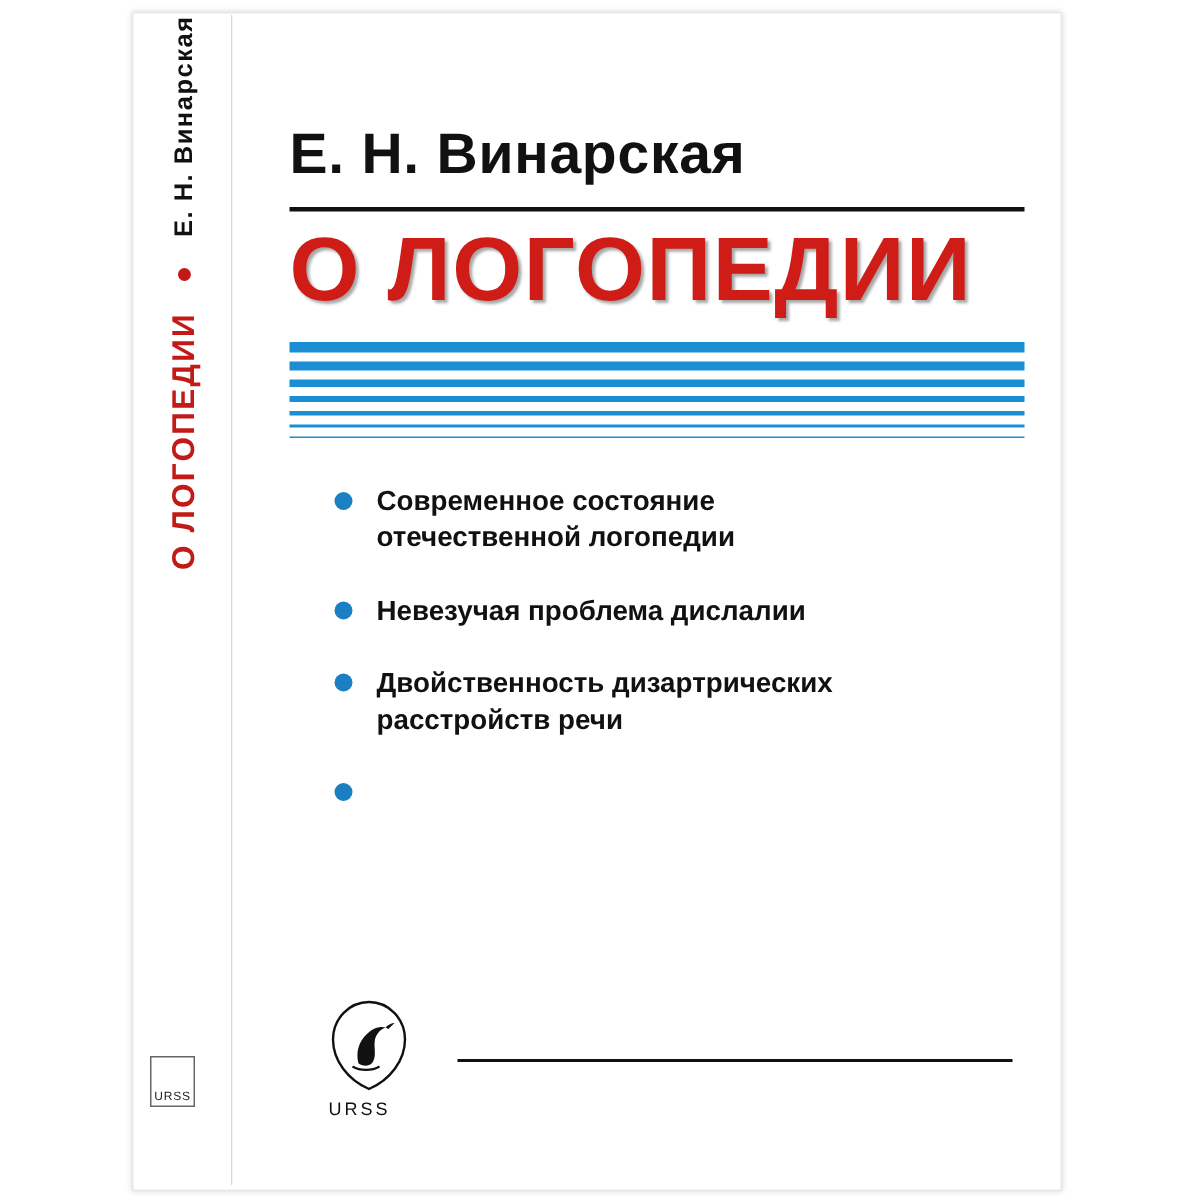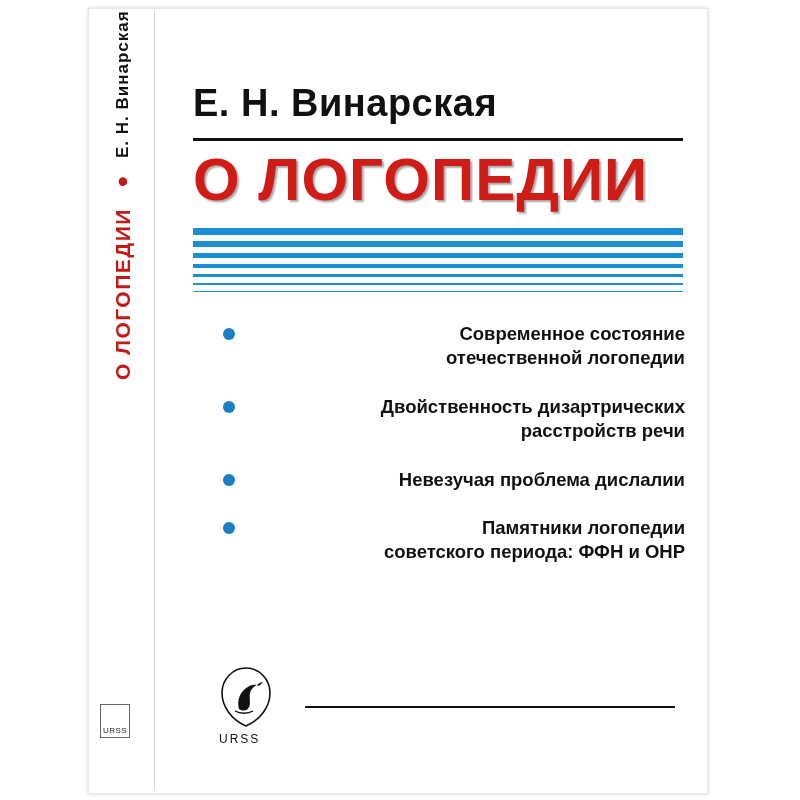--- a/index.html
+++ b/index.html
@@ -138,21 +138,20 @@
   .stripe {
     background: #1b8fd4;
     margin-bottom: 6px;
   }
   
   .bullets {
     position: absolute;
     left: 60px;
     top: 312px;
     width: 470px;
-    text-align: right;
   }
   .bullet-item {
     position: relative;
     padding-left: 36px;
     margin-bottom: 24px;
     font-size: 18.5px;
     font-weight: bold;
     color: #111111;
     line-height: 1.32;
   }
@@ -228,23 +227,23 @@
         <div class="stripe" style="height: 6px; background: rgb(27, 143, 212);"></div>
         <div class="stripe" style="height: 5px; background: rgb(27, 143, 212);"></div>
         <div class="stripe" style="height: 4px; background: rgb(27, 143, 212);"></div>
         <div class="stripe" style="height: 3px; background: rgb(27, 143, 212);"></div>
         <div class="stripe" style="height: 2px; background: rgb(27, 143, 212);"></div>
         <div class="stripe" style="height: 1px; background: rgb(27, 143, 212);"></div>
       </div>
 
     <div class="bullets">
         <div class="bullet-item"><span class="dot" style="background: rgb(27, 127, 196);"></span><span>Современное состояние<br>отечественной логопедии</span></div>
+        <div class="bullet-item"><span class="dot" style="background: rgb(27, 127, 196);"></span><span>Невезучая проблема дислалии</span></div>
         <div class="bullet-item"><span class="dot" style="background: rgb(27, 127, 196);"></span><span>Двойственность дизартрических<br>расстройств речи</span></div>
-        <div class="bullet-item"><span class="dot" style="background: rgb(27, 127, 196);"></span><span>Невезучая проблема дислалии</span></div>
-        <div class="bullet-item"><span class="dot" style="background: rgb(27, 127, 196);"></span><span>Памятники логопедии<br>советского периода: ФФН и ОНР</span></div>
+        <div class="bullet-item"><span class="dot" style="background: rgb(27, 127, 196);"></span></div>
       </div>
 
     <div class="pub">
       <svg class="pub-logo" viewBox="0 0 66 66">
         <path d="M33 4 C20 4 9 15 9 29 C9 43 19 56 33 62 C47 56 57 43 57 29 C57 15 46 4 33 4 Z" fill="none" stroke="#111" stroke-width="1.6"></path>
         <path d="M26 45 C24 38 26 30 32 25 C36 21 41 20 44 21 C41 22 38 25 37 29 C36 34 38 39 36 43 C35 46 31 48 26 45 Z" fill="#111"></path>
         <path d="M44 21 C46 19 48 18 50 18 C48 20 47 21 46 22 Z" fill="#111"></path>
         <path d="M22 47 C27 50 35 50 40 47" fill="none" stroke="#111" stroke-width="1.4"></path>
       </svg>
       <div class="pub-name">URSS</div>

